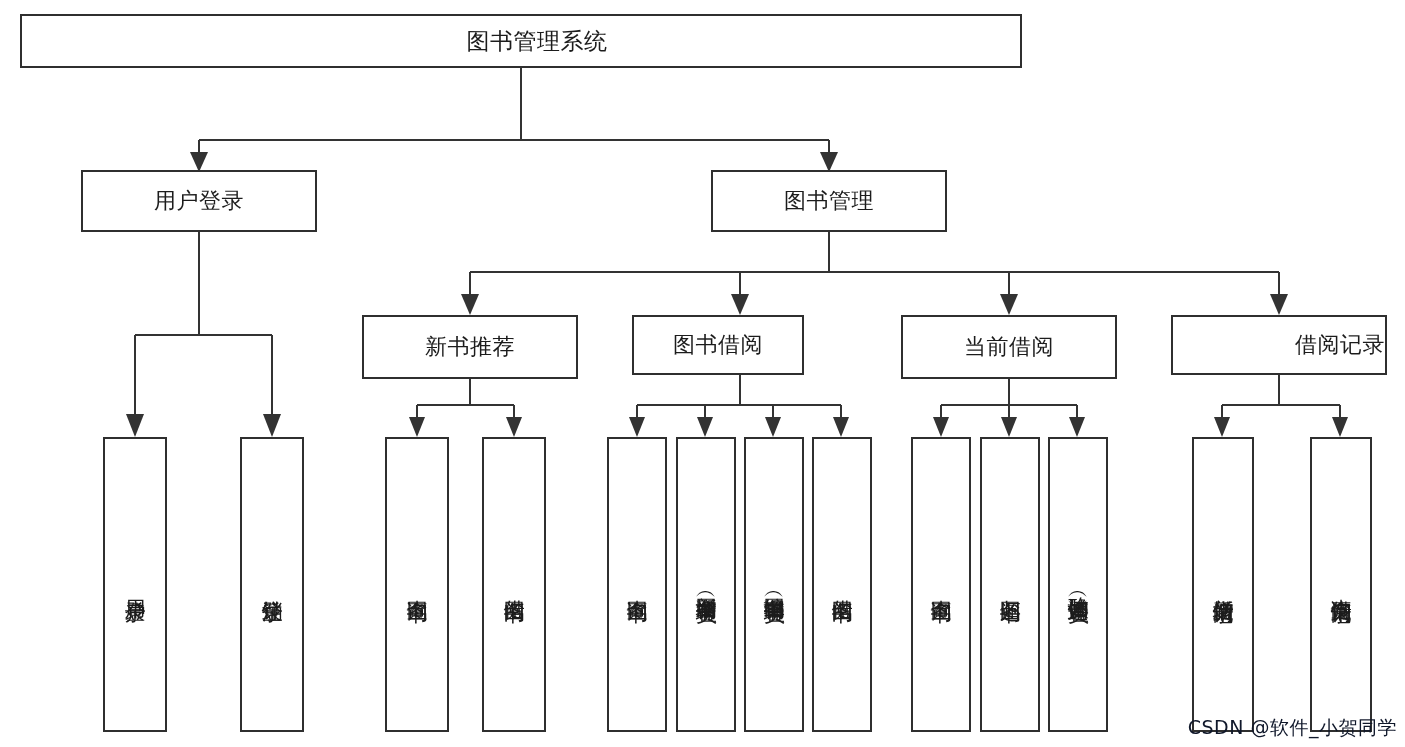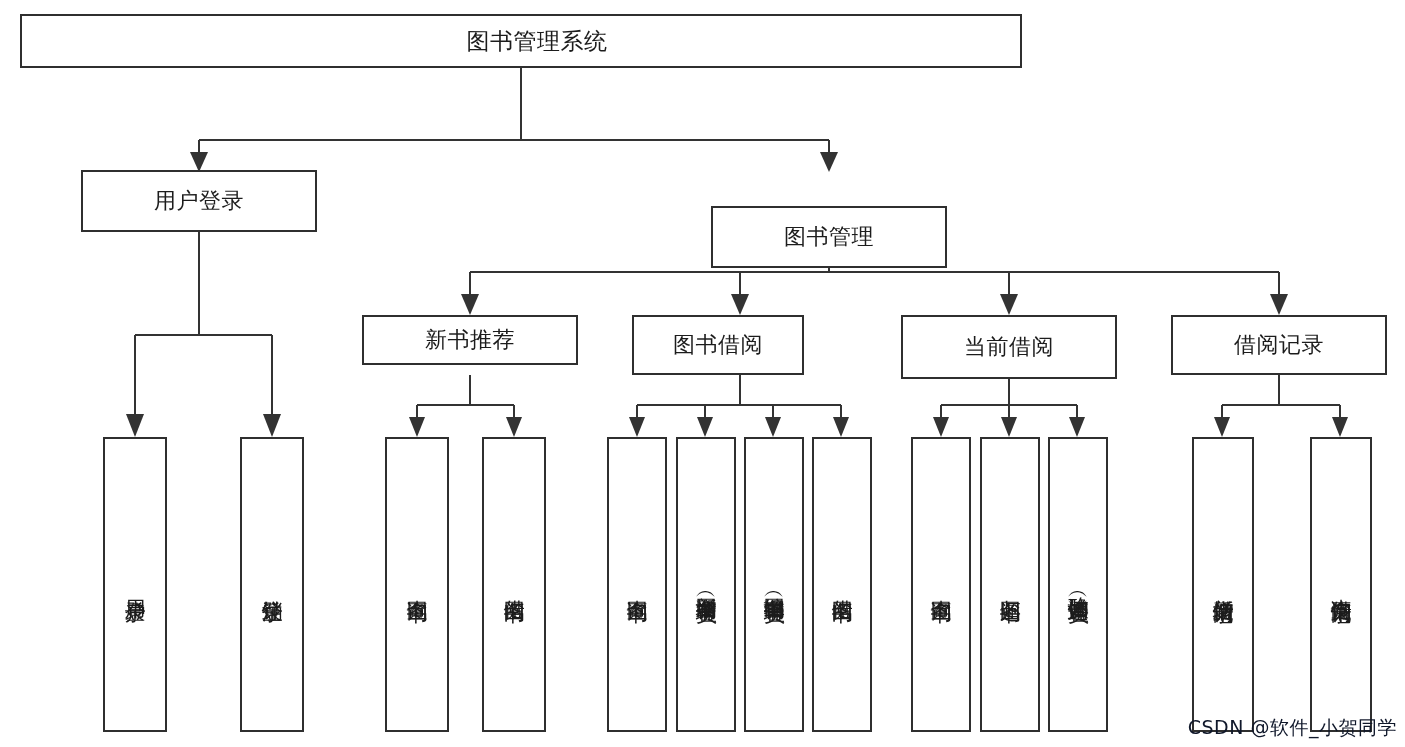--- a/index.html
+++ b/index.html
@@ -157,34 +157,34 @@
     <polygon class="arrow" points="1332,417 1348,417 1340,437"></polygon>
   </svg>
 
   <div class="node horiz root" style="left:20px; top:14px; width:1002px; height:54px;padding-left:32px;">
     <span class="label">图书管理系统</span>
   </div>
 
   <div class="node horiz" style="left:81px; top:170px; width:236px; height:62px;">
     <span class="label">用户登录</span>
   </div>
-  <div class="node horiz" style="left:711px; top:170px; width:236px; height:62px;margin-top:36px;">
+  <div class="node horiz" style="left:711px; top:170px; width:236px; height:62px;">
     <span class="label">图书管理</span>
   </div>
 
-  <div class="node horiz" style="left:362px; top:315px; width:216px; height:50px;">
+  <div class="node horiz" style="left:362px; top:315px; width:216px; height:64px;">
     <span class="label">新书推荐</span>
   </div>
   <div class="node horiz" style="left:632px; top:315px; width:172px; height:60px;">
     <span class="label">图书借阅</span>
   </div>
   <div class="node horiz" style="left:901px; top:315px; width:216px; height:64px;">
     <span class="label">当前借阅</span>
   </div>
-  <div class="node horiz" style="left:1171px; top:315px; width:216px; height:60px;">
+  <div class="node horiz" style="left:1171px; top:315px; width:216px; height:60px;justify-content:flex-end;">
     <span class="label">借阅记录</span>
   </div>
 
   <div class="node vert" style="left:103px; top:437px; width:64px; height:295px;">
     <span class="label">用户登录</span>
   </div>
   <div class="node vert" style="left:240px; top:437px; width:64px; height:295px;">
     <span class="label">注销登录</span>
   </div>
 

